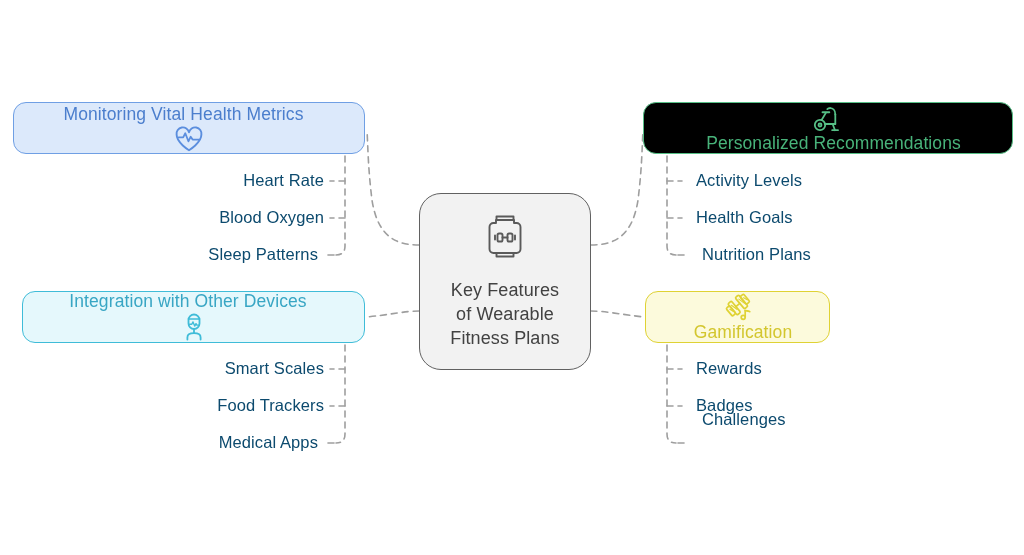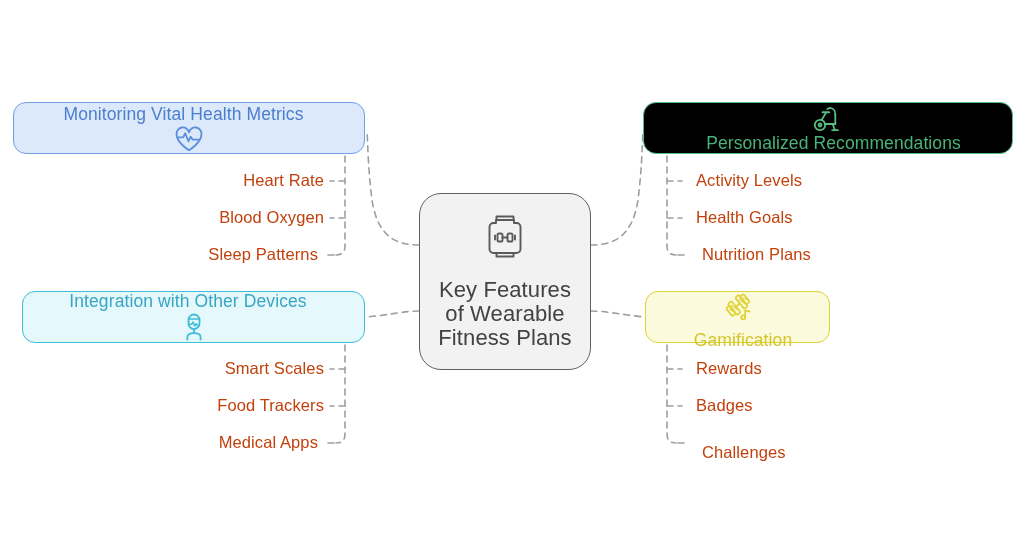--- a/index.html
+++ b/index.html
@@ -23,21 +23,21 @@
     border: 1.6px solid #616161;
     border-radius: 22px;
     display: flex;
     flex-direction: column;
     align-items: center;
     justify-content: center;
     z-index: 3;
   }
   .center-icon { margin-bottom: 11px; }
   .center-title {
-    font-size: 22px;
+    font-size: 18px;
     line-height: 24px;
     color: #424242;
     text-align: center;
     letter-spacing: .1px;
   }
 
   
   .pill {
     position: absolute;
     height: 52px;
@@ -76,29 +76,29 @@
   #pill-integration .label { color: #38a6c4; }
 
   #pill-personalized {
     left: 643px; top: 102px; width: 370px;
     background: #000000; border-color: #56bf86;
   }
   #pill-personalized .label { color: #48b37a; }
 
   #pill-gamification {
     left: 645px; top: 291px; width: 185px;
-    background: #fcfadc; border-color: #dfd234; gap: 8px;
+    background: #fcfadc; border-color: #dfd234;
   }
   #pill-gamification .label { color: #d3c62e; }
 
   
   .sub {
     position: absolute;
     font-size: 16.5px;
-    color: #c2410c;
+    color: #0c4a6e;
     white-space: nowrap;
     letter-spacing: .1px;
     z-index: 3;
   }
   .sub.l { text-align: right; }
   .sub.r { text-align: left; }
 </style>
 </head>
 <body>
 
@@ -228,15 +228,15 @@
   <div class="sub l" style="right:700px; top:359px;">Smart Scales</div>
   <div class="sub l" style="right:700px; top:396px;">Food Trackers</div>
   <div class="sub l" style="right:706px; top:433px;">Medical Apps</div>
 
   <div class="sub r" style="left:696px; top:171px;">Activity Levels</div>
   <div class="sub r" style="left:696px; top:208px;">Health Goals</div>
   <div class="sub r" style="left:702px; top:245px;">Nutrition Plans</div>
 
   <div class="sub r" style="left:696px; top:359px;">Rewards</div>
   <div class="sub r" style="left:696px; top:396px;">Badges</div>
-  <div class="sub r" style="left:702px; top:443px;">Challenges</div>
+  <div class="sub r" style="left:702px; top:410px;">Challenges</div>
 
 </div>
 
 </body></html>

